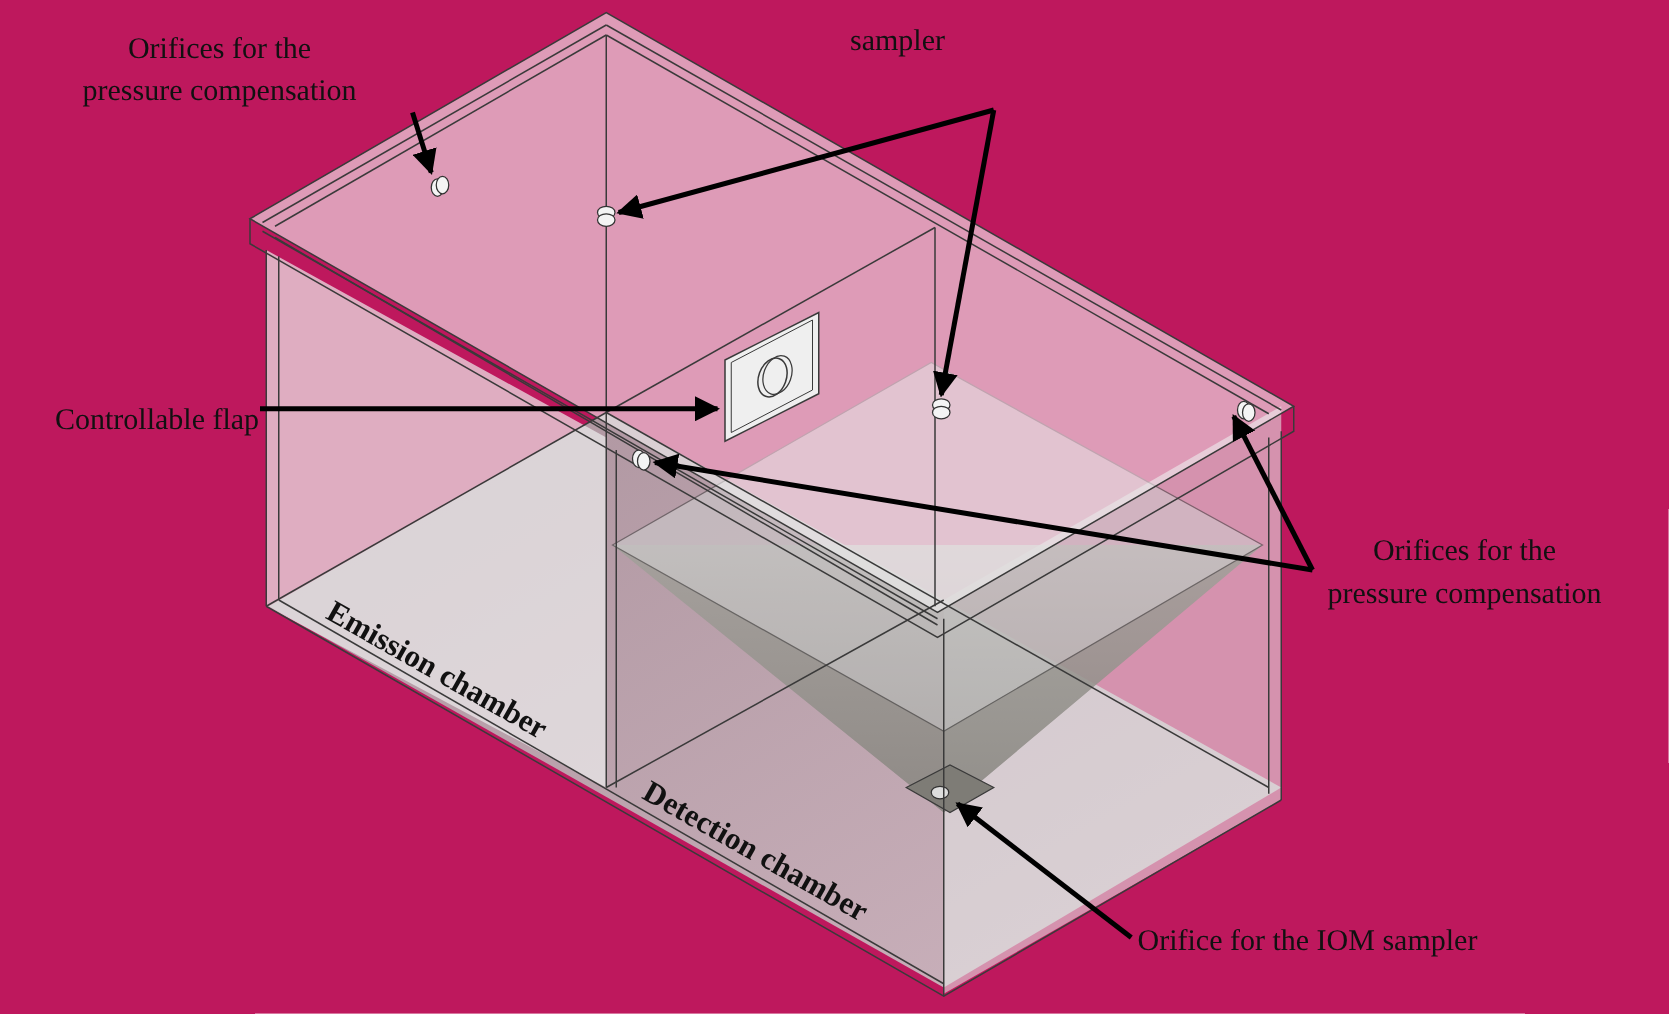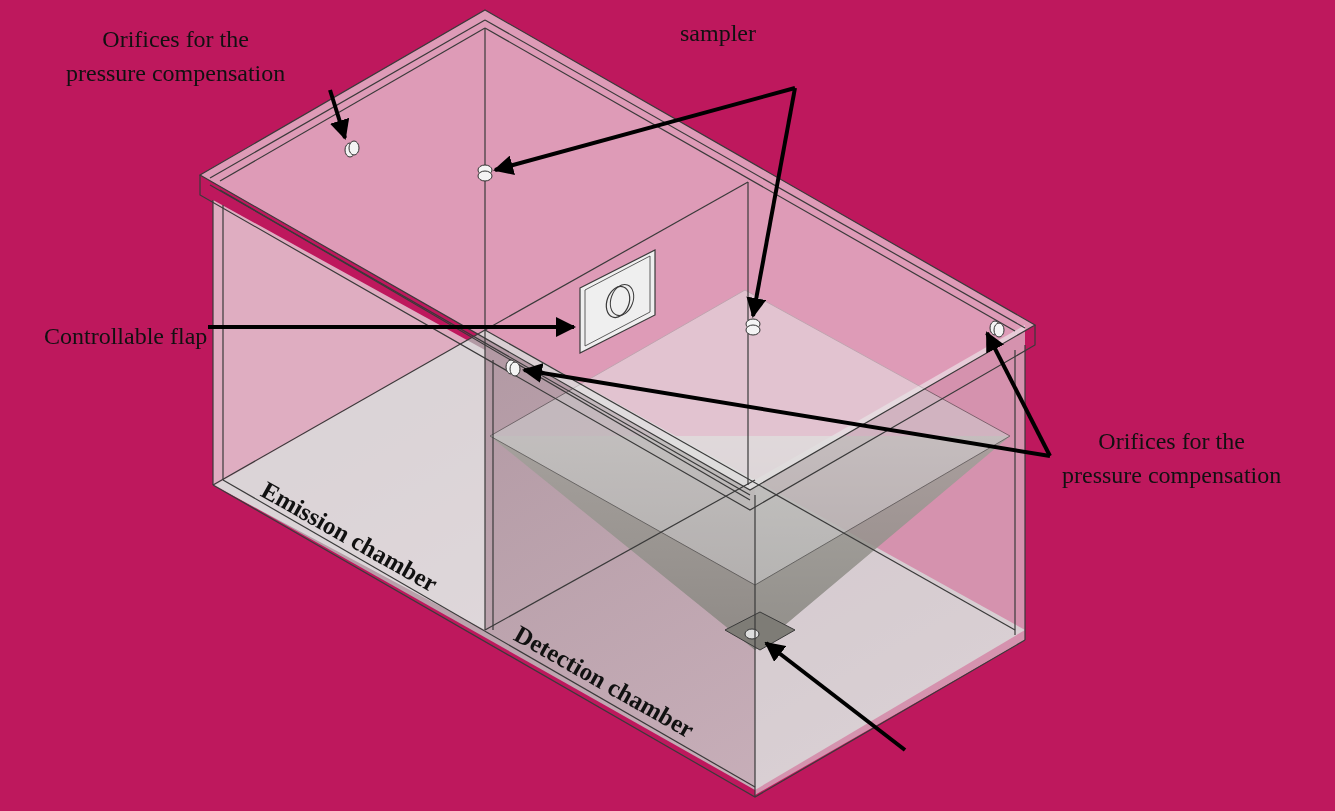--- a/index.html
+++ b/index.html
@@ -111,13 +111,14 @@
   <div class="lbl" style="left:2px; top:319px;margin-left:42px;">Controllable flap</div>
 
   <div class="lbl" style="left:1062px; top:424px;">
     <div>Orifices for the</div>
     <div>pressure compensation</div>
   </div>
 
   <div class="rot" style="left:270px; top:476px; transform: rotate(29.5deg);">Emission chamber</div>
   <div class="rot" style="left:523px; top:620px; transform: rotate(29.5deg);">Detection chamber</div>
 
+  <div class="lbl" style="left:910px; top:736px;">Orifice for the IOM sampler</div>
 </div>
 
 </body></html>

